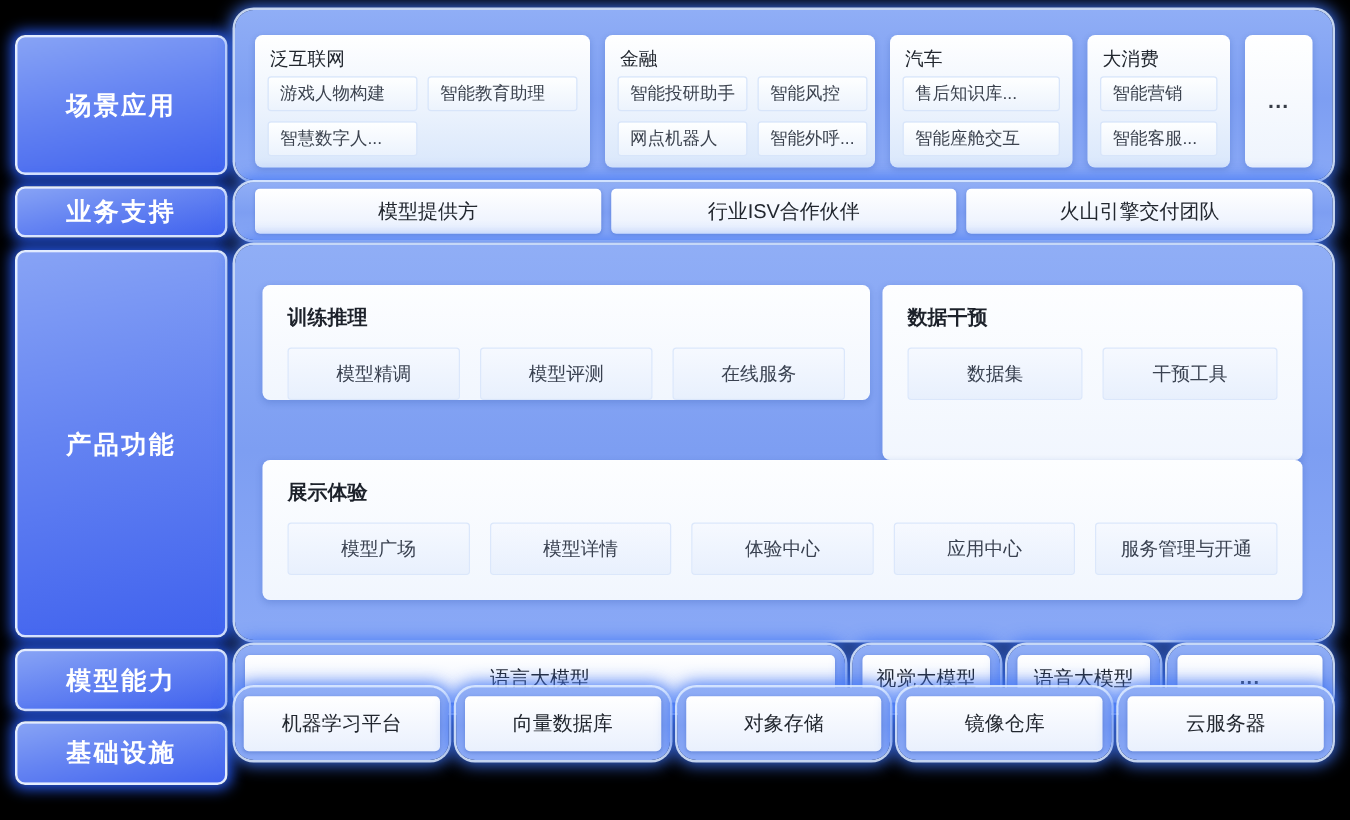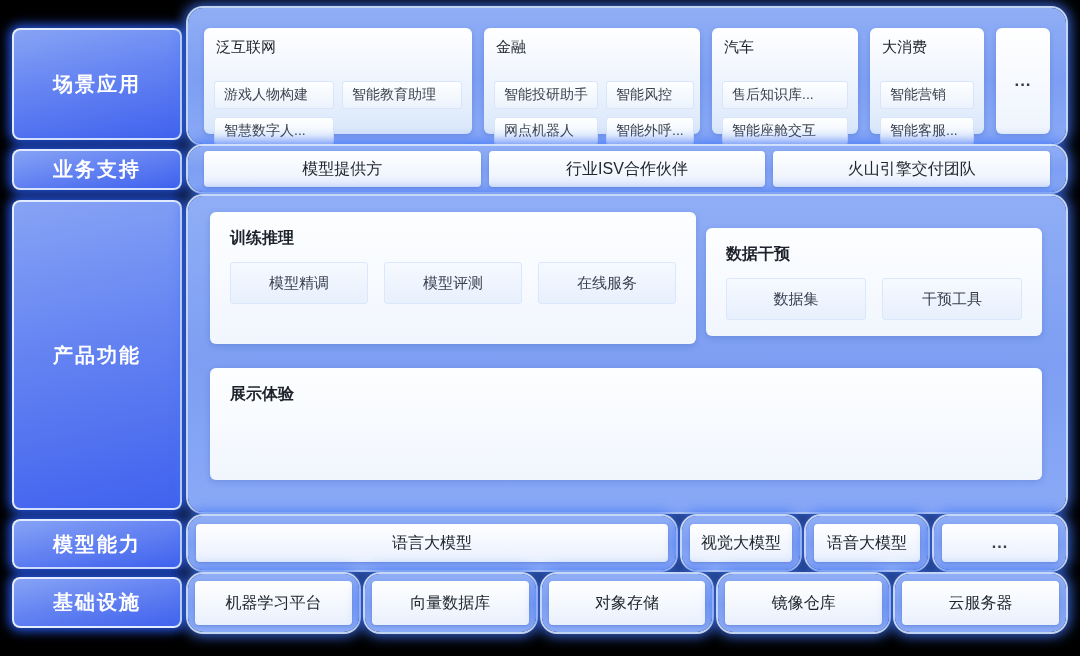--- a/index.html
+++ b/index.html
@@ -15,21 +15,21 @@
         background:linear-gradient(168deg,#87a3f5 0%,#6584f2 45%,#4062ee 100%);
         border:2px solid rgba(234,242,255,.95);border-radius:8px;
         box-shadow:0 0 11px 3px rgba(40,92,244,.95);
         display:flex;align-items:center;justify-content:center;
         color:#fff;font-size:20px;font-weight:bold;letter-spacing:2px;}
   
   .r1-inner{position:absolute;left:16px;right:16px;top:20px;height:106px;display:flex;gap:12px;}
   .gcard{background:linear-gradient(180deg,#ffffff 0%,#ecf3fd 55%,#d9e7fb 100%);
          border-radius:6px;box-shadow:0 2px 5px rgba(20,60,150,.22);
          padding:9px 10px;box-sizing:border-box;height:106px;}
-  .gtitle{font-size:15px;color:#21262e;margin:1px 2px 24px;}
+  .gtitle{font-size:15px;color:#21262e;margin:1px 2px 4px;}
   .gchips2{display:grid;grid-template-columns:1fr 1fr;gap:8px;}
   .gchips1{display:grid;grid-template-columns:1fr;gap:8px;}
   .chip{height:28px;display:flex;align-items:center;padding:0 9px;
         background:linear-gradient(180deg,#feffff,#ecf3fd);border:1px solid #d8e5fa;
         border-radius:3px;font-size:14px;color:#3c434f;white-space:nowrap;box-sizing:border-box;}
   .dotscard{background:linear-gradient(180deg,#ffffff,#eef4fd);border-radius:6px;
         box-shadow:0 2px 5px rgba(20,60,150,.22);width:54px;height:106px;flex:none;
         display:flex;align-items:center;justify-content:center;
         font-size:17px;font-weight:bold;color:#363c46;letter-spacing:1px;}
   
@@ -109,58 +109,65 @@
   <div class="blue abs" style="left:188px;top:146px;width:878px;height:46px;">
     <div class="r2-inner">
       <div class="bar">模型提供方</div>
       <div class="bar">行业ISV合作伙伴</div>
       <div class="bar">火山引擎交付团队</div>
     </div>
   </div>
 
   <div class="blue abs" style="left:188px;top:196px;width:878px;height:316px;">
 
-    <div class="fcard" style="left:22px;top:16px;width:486px;height:132px;">
+    <div class="fcard" style="left:22px;top:32px;width:486px;height:92px;">
       <div class="ftitle">训练推理</div>
       <div class="fchips">
         <div class="fchip">模型精调</div>
         <div class="fchip">模型评测</div>
         <div class="fchip">在线服务</div>
       </div>
     </div>
 
-    <div class="fcard" style="left:518px;top:32px;width:336px;height:108px;">
+    <div class="fcard" style="left:518px;top:32px;width:336px;height:140px;">
       <div class="ftitle">数据干预</div>
       <div class="fchips">
         <div class="fchip">数据集</div>
         <div class="fchip">干预工具</div>
       </div>
     </div>
 
     <div class="fcard" style="left:22px;top:172px;width:832px;height:112px;">
       <div class="ftitle">展示体验</div>
+      <div class="fchips">
+        <div class="fchip">模型广场</div>
+        <div class="fchip">模型详情</div>
+        <div class="fchip">体验中心</div>
+        <div class="fchip">应用中心</div>
+        <div class="fchip">服务管理与开通</div>
+      </div>
     </div>
   </div>
 
   <div class="blobrow" style="left:188px;top:516px;width:878px;height:54px;">
     <div class="blue blob" style="flex:1;">
       <div class="bar">语言大模型</div>
     </div>
     <div class="blue blob" style="width:118px;">
       <div class="bar">视觉大模型</div>
     </div>
     <div class="blue blob" style="width:122px;">
       <div class="bar">语音大模型</div>
     </div>
     <div class="blue blob" style="width:132px;">
       <div class="bar dotsbar">...</div>
     </div>
   </div>
 
-  <div class="blobrow" style="left:188px;top:574px;width:878px;height:58px;">
+  <div class="blobrow" style="left:188px;top:550px;width:878px;height:58px;">
     <div class="blue blob" style="flex:1;padding:7px;">
       <div class="bar">机器学习平台</div>
     </div>
     <div class="blue blob" style="flex:1;padding:7px;">
       <div class="bar">向量数据库</div>
     </div>
     <div class="blue blob" style="flex:1;padding:7px;">
       <div class="bar">对象存储</div>
     </div>
     <div class="blue blob" style="flex:1;padding:7px;">

